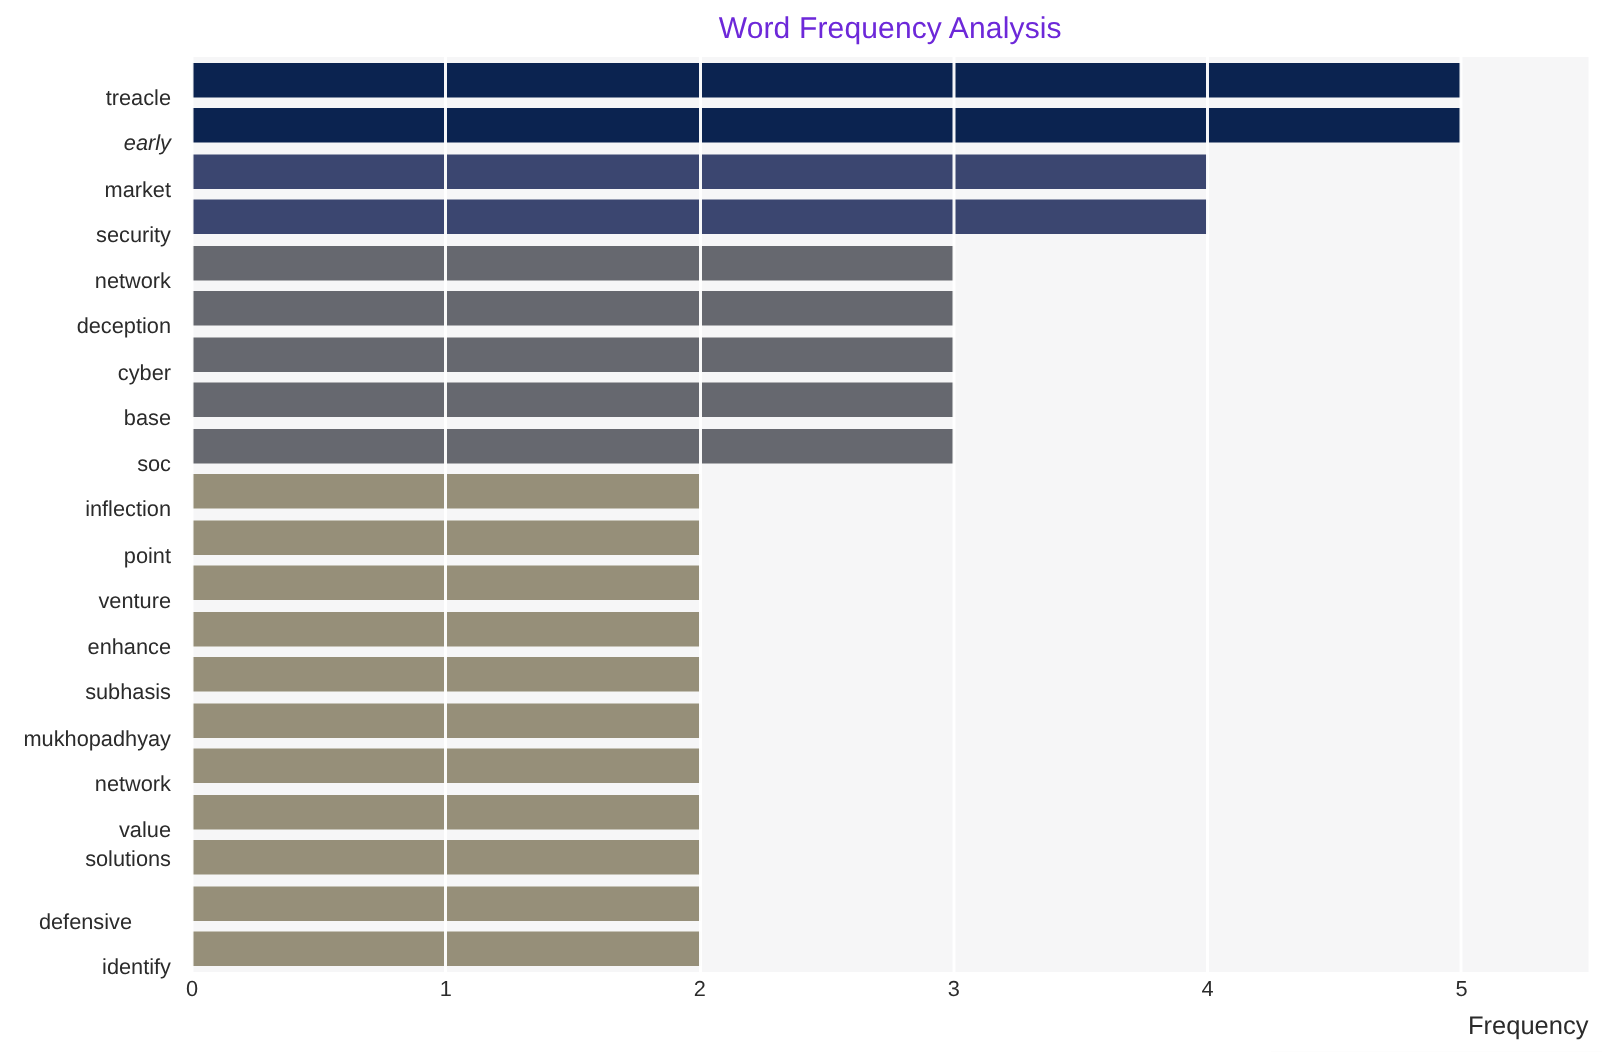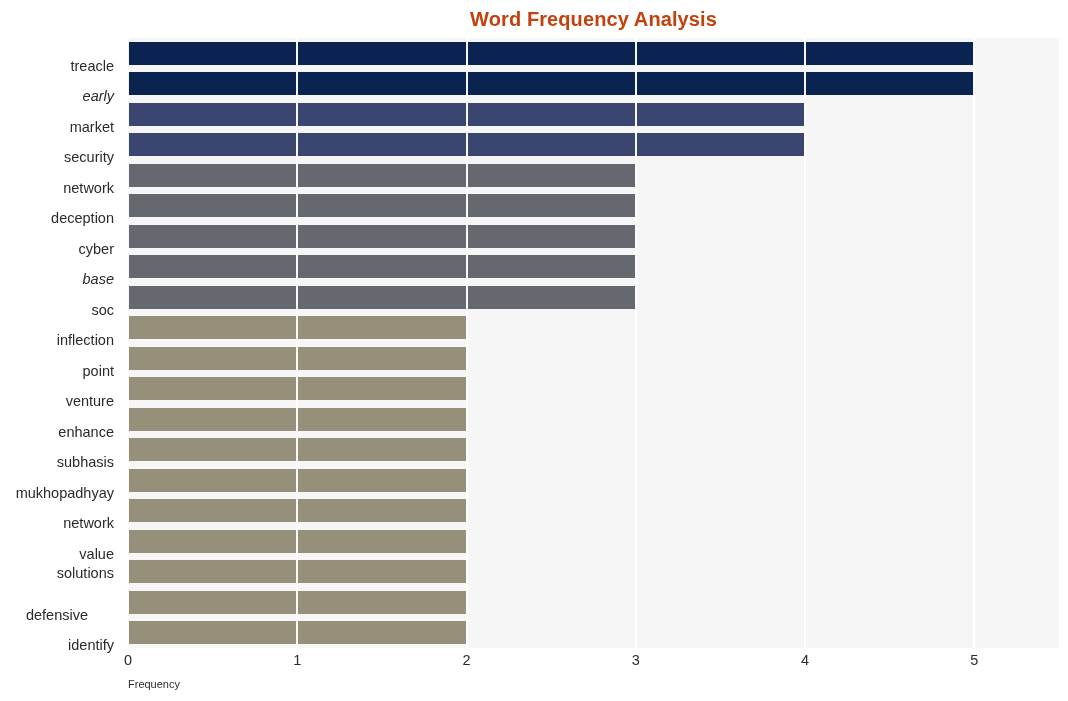--- a/index.html
+++ b/index.html
@@ -22,22 +22,22 @@
   }
 
   
   .chart-title {
     position: absolute;
     left: 128px;
     top: 6px;
     width: 931px;
     text-align: center;
     font-size: 20px;
-    font-weight: bold;
-    color: #c2410c;
+    font-weight: normal;
+    color: #6d28d9;
     letter-spacing: 0.1px;
     line-height: 26px;
   }
 
   
   .plot-area {
     position: absolute;
     left: 128px;
     top: 38px;
     width: 931px;
@@ -121,22 +121,22 @@
     font-size: 14.5px;
     color: #2b2b2b;
     line-height: 20px;
     white-space: nowrap;
   }
   .xaxis-title {
     position: absolute;
     left: 128px;
     top: 674px;
     width: 931px;
-    text-align: left;
-    font-size: 11px;
+    text-align: right;
+    font-size: 17px;
     color: #2b2b2b;
     line-height: 20px;
   }
 </style>
 </head>
 <body>
 
 <div id="chart-root">
 
   <div class="chart-title">Word Frequency Analysis</div>
@@ -175,21 +175,21 @@
   </div>
 
   <div class="ylabels-layer" id="ylabels-layer">
       <div class="ylabel" style="top: 3.75px;">treacle</div>
       <div class="ylabel" style="top: 34.25px; font-style: italic;">early</div>
       <div class="ylabel" style="top: 64.75px;">market</div>
       <div class="ylabel" style="top: 95.25px;">security</div>
       <div class="ylabel" style="top: 125.75px;">network</div>
       <div class="ylabel" style="top: 156.25px;">deception</div>
       <div class="ylabel" style="top: 186.75px;">cyber</div>
-      <div class="ylabel" style="top: 217.25px; font-style: italic;">base</div>
+      <div class="ylabel" style="top: 217.25px;">base</div>
       <div class="ylabel" style="top: 247.75px;">soc</div>
       <div class="ylabel" style="top: 278.25px;">inflection</div>
       <div class="ylabel" style="top: 308.75px;">point</div>
       <div class="ylabel" style="top: 339.25px;">venture</div>
       <div class="ylabel" style="top: 369.75px;">enhance</div>
       <div class="ylabel" style="top: 400.25px;">subhasis</div>
       <div class="ylabel" style="top: 430.75px;">mukhopadhyay</div>
       <div class="ylabel" style="top: 461.25px;">network</div>
       <div class="ylabel" style="top: 491.75px;">value</div>
       <div class="ylabel" style="top: 511px; padding-left: 33px;">solutions</div>

